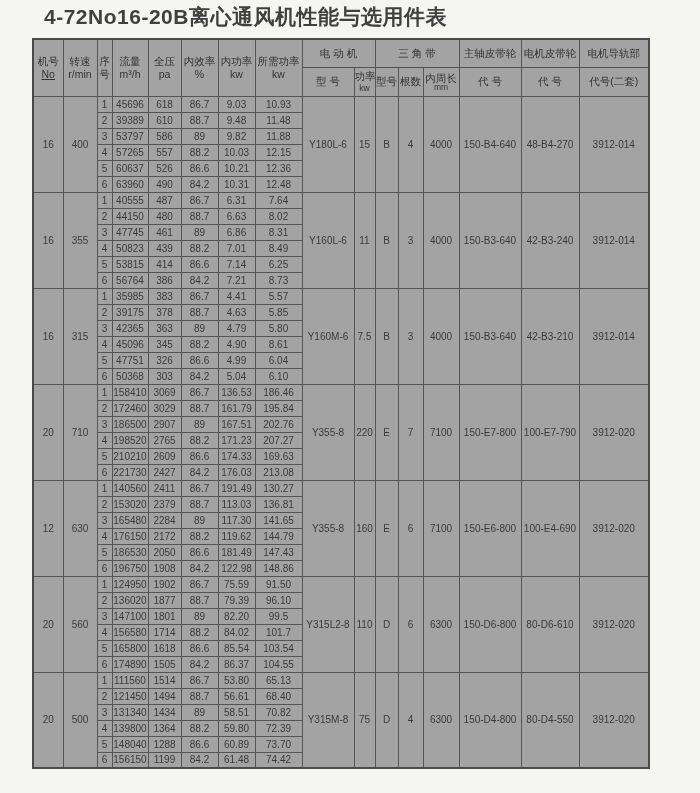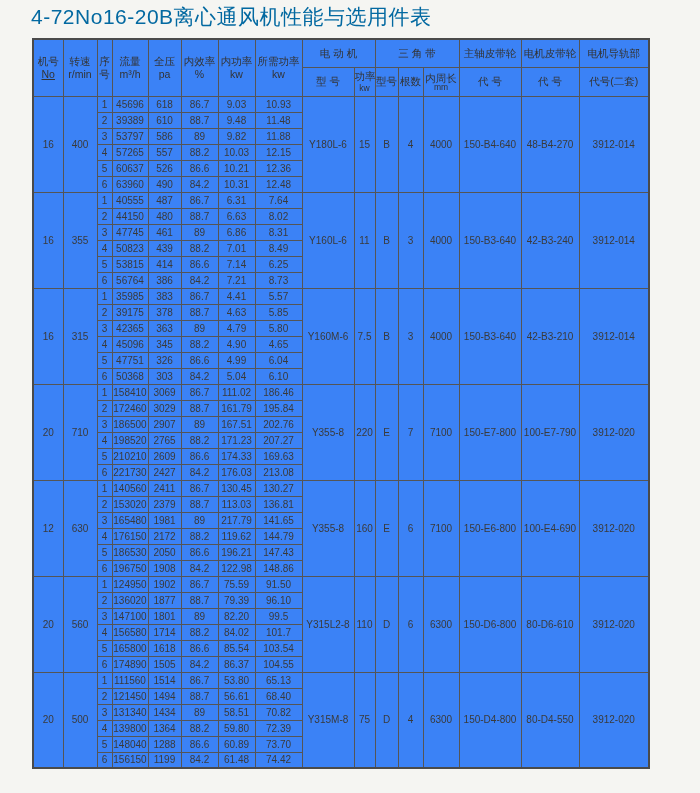--- a/index.html
+++ b/index.html
@@ -10,37 +10,37 @@
     color: #3a3a3a;
   }
   .page {
     width: 700px;
     height: 793px;
     position: relative;
     overflow: hidden;
   }
   .title {
     position: absolute;
-    left: 31px;
+    left: 44px;
     top: 3px;
     font-size: 21px;
-    font-weight: normal;
-    color: #0369a1;
+    font-weight: bold;
+    color: #404040;
     letter-spacing: 0.5px;
     white-space: nowrap;
   }
   table.perf {
     position: absolute;
     left: 32px;
     top: 38px;
     width: 616px;
     border-collapse: collapse;
     table-layout: fixed;
     border: 2px solid #4a4a4a;
-    background: #3b82f6;
+    background: #a3a3a3;
   }
   table.perf th, table.perf td {
     border: 1px solid #555;
     text-align: center;
     vertical-align: middle;
     padding: 0;
     overflow: hidden;
     white-space: nowrap;
   }
   table.perf th {
@@ -293,21 +293,21 @@
           <td class="num">89</td>
           <td class="num">4.79</td>
           <td class="num">5.80</td>
         </tr>
         <tr>
           <td class="num">4</td>
           <td class="num">45096</td>
           <td class="num">345</td>
           <td class="num">88.2</td>
           <td class="num">4.90</td>
-          <td class="num">4.65</td>
+          <td class="num">8.61</td>
         </tr>
         <tr>
           <td class="num">5</td>
           <td class="num">47751</td>
           <td class="num">326</td>
           <td class="num">86.6</td>
           <td class="num">4.99</td>
           <td class="num">6.04</td>
         </tr>
         <tr>
@@ -318,21 +318,21 @@
           <td class="num">5.04</td>
           <td class="num">6.10</td>
         </tr>
         <tr>
           <td class="num" rowspan="6">20</td>
           <td class="num" rowspan="6">710</td>
           <td class="num">1</td>
           <td class="num">158410</td>
           <td class="num">3069</td>
           <td class="num">86.7</td>
-          <td class="num">111.02</td>
+          <td class="num">136.53</td>
           <td class="num">186.46</td>
           <td class="num" rowspan="6">Y355-8</td>
           <td class="num" rowspan="6">220</td>
           <td class="num" rowspan="6">E</td>
           <td class="num" rowspan="6">7</td>
           <td class="num" rowspan="6">7100</td>
           <td class="num" rowspan="6">150-E7-800</td>
           <td class="num" rowspan="6">100-E7-790</td>
           <td class="num" rowspan="6">3912-020</td>
         </tr>
@@ -376,21 +376,21 @@
           <td class="num">176.03</td>
           <td class="num">213.08</td>
         </tr>
         <tr>
           <td class="num" rowspan="6">12</td>
           <td class="num" rowspan="6">630</td>
           <td class="num">1</td>
           <td class="num">140560</td>
           <td class="num">2411</td>
           <td class="num">86.7</td>
-          <td class="num">130.45</td>
+          <td class="num">191.49</td>
           <td class="num">130.27</td>
           <td class="num" rowspan="6">Y355-8</td>
           <td class="num" rowspan="6">160</td>
           <td class="num" rowspan="6">E</td>
           <td class="num" rowspan="6">6</td>
           <td class="num" rowspan="6">7100</td>
           <td class="num" rowspan="6">150-E6-800</td>
           <td class="num" rowspan="6">100-E4-690</td>
           <td class="num" rowspan="6">3912-020</td>
         </tr>
@@ -398,39 +398,39 @@
           <td class="num">2</td>
           <td class="num">153020</td>
           <td class="num">2379</td>
           <td class="num">88.7</td>
           <td class="num">113.03</td>
           <td class="num">136.81</td>
         </tr>
         <tr>
           <td class="num">3</td>
           <td class="num">165480</td>
-          <td class="num">1981</td>
-          <td class="num">89</td>
-          <td class="num">217.79</td>
+          <td class="num">2284</td>
+          <td class="num">89</td>
+          <td class="num">117.30</td>
           <td class="num">141.65</td>
         </tr>
         <tr>
           <td class="num">4</td>
           <td class="num">176150</td>
           <td class="num">2172</td>
           <td class="num">88.2</td>
           <td class="num">119.62</td>
           <td class="num">144.79</td>
         </tr>
         <tr>
           <td class="num">5</td>
           <td class="num">186530</td>
           <td class="num">2050</td>
           <td class="num">86.6</td>
-          <td class="num">196.21</td>
+          <td class="num">181.49</td>
           <td class="num">147.43</td>
         </tr>
         <tr>
           <td class="num">6</td>
           <td class="num">196750</td>
           <td class="num">1908</td>
           <td class="num">84.2</td>
           <td class="num">122.98</td>
           <td class="num">148.86</td>
         </tr>

